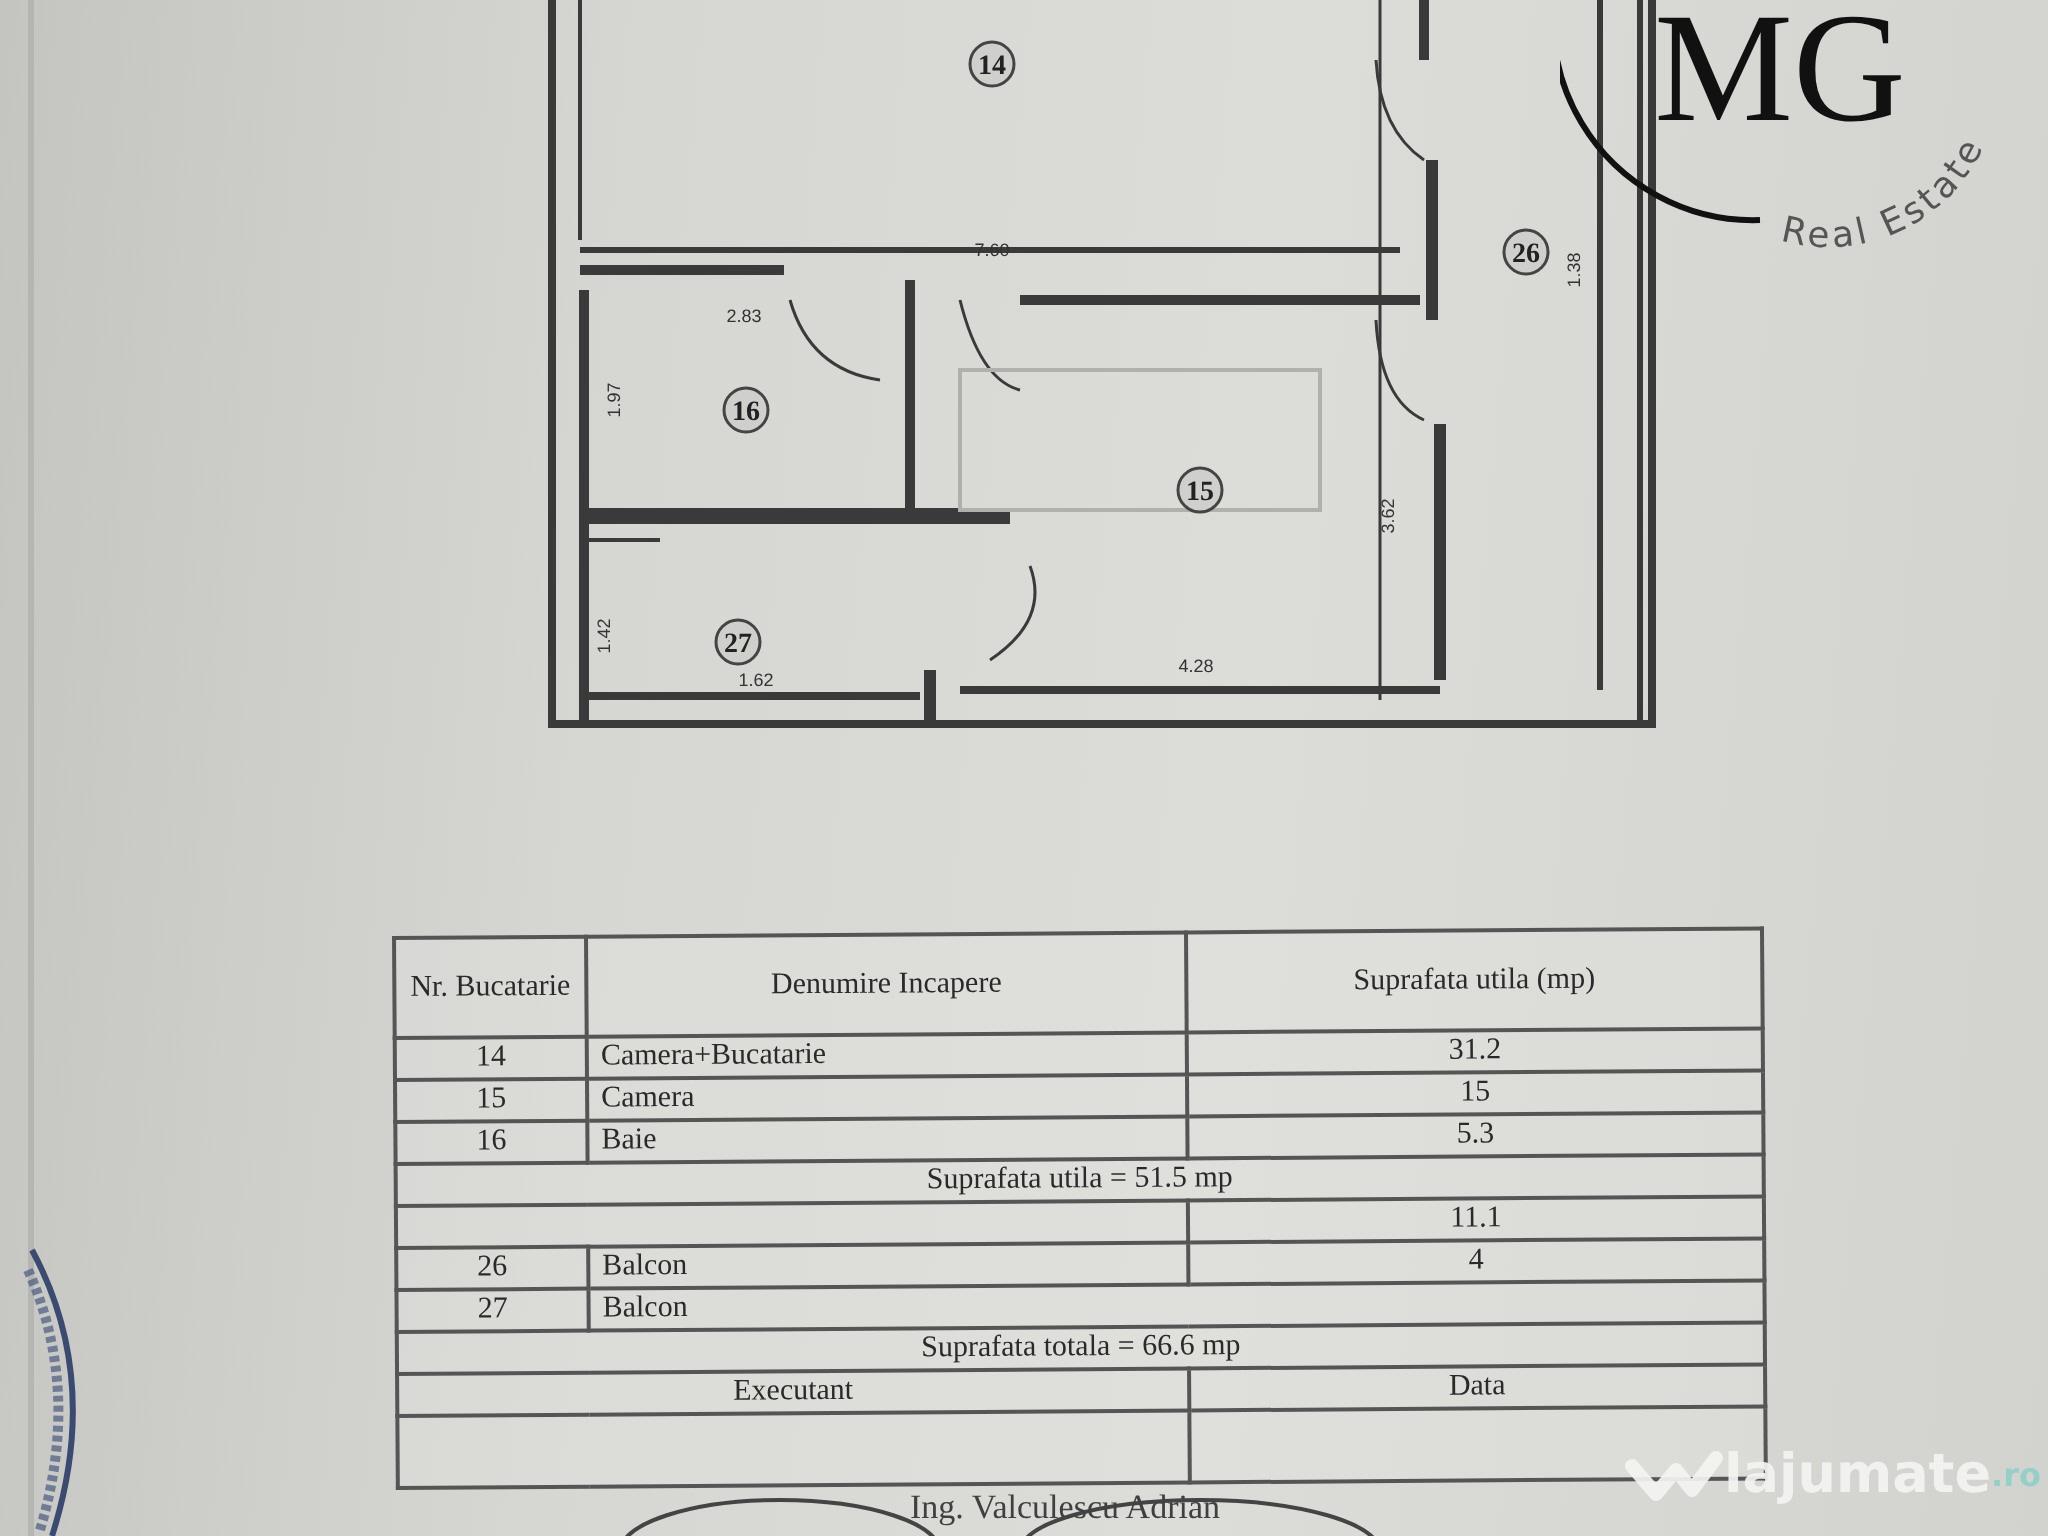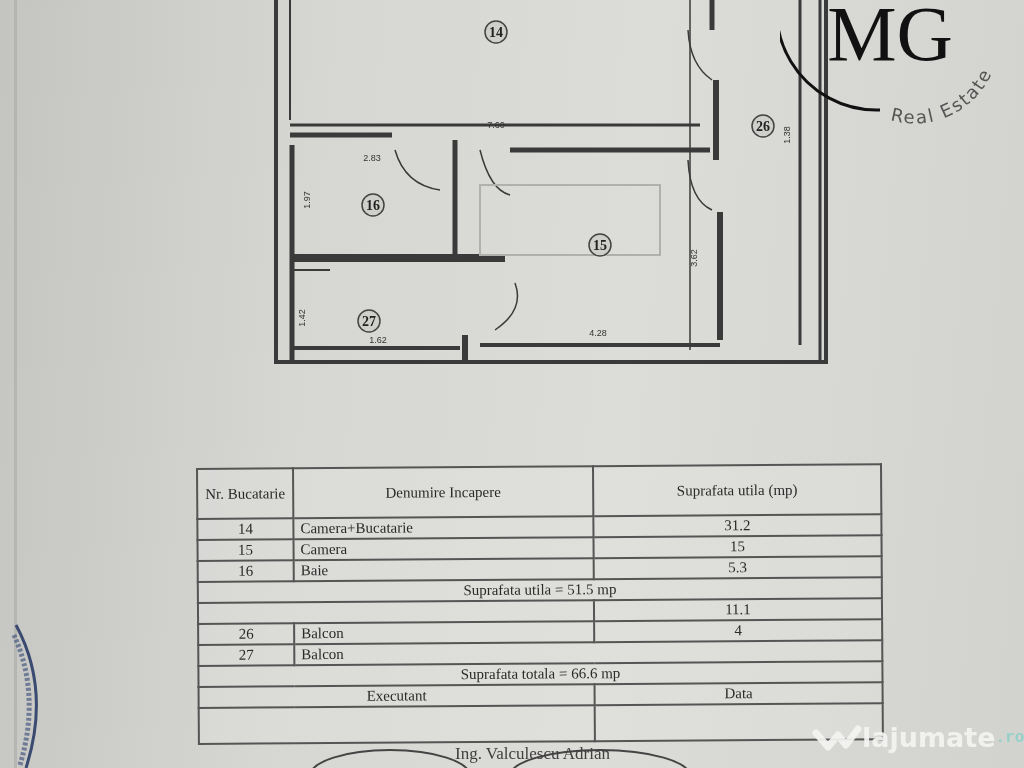--- a/index.html
+++ b/index.html
@@ -7,21 +7,21 @@
   .paper{position:absolute;left:0;top:0;width:1024px;height:768px;background:linear-gradient(95deg,#c4c5c1 0%,#d6d7d3 30%,#dcdcd8 60%,#d2d3cf 100%);}
   .fold{position:absolute;left:14px;top:0;width:3px;height:768px;background:#a9aaa6;opacity:.6;}
   .plan{position:absolute;left:0;top:0;width:1024px;height:380px;}
   .logo{position:absolute;left:780px;top:-40px;width:260px;height:170px;}
   .stamp-left{position:absolute;left:6px;top:620px;width:60px;height:148px;}
   table.legend{position:absolute;left:196px;top:468px;width:686px;border-collapse:collapse;transform:rotate(-0.4deg);transform-origin:left top;font-size:15px;color:#2a2a2a;}
   table.legend td{border:2px solid #555;padding:0 6px;height:19px;line-height:17px;background:rgba(230,230,226,.35);}
   table.legend td.c{text-align:center;}
   table.legend tr.hdr td{height:48px;line-height:18px;text-align:center;}
   .wm{position:absolute;left:812px;top:722px;display:flex;align-items:center;color:#f4f4f2;font-family:"DejaVu Sans",sans-serif;font-weight:bold;font-size:27px;opacity:.92;}
-  .wm .ro{color:#8fd0c8;font-size:16px;margin-top:0;font-family:Liberation Mono, monospace;}
+  .wm .ro{color:#8fd0c8;font-size:16px;margin-top:0;}
   .sign{position:absolute;left:300px;top:736px;width:420px;height:40px;}
   .sign-text{position:absolute;left:455px;top:744px;font-size:17px;color:#404040;}
 </style>
 </head>
 <body>
 
 <div class="paper"></div>
 <div class="fold"></div>
 
 <svg class="plan" viewBox="0 0 1024 380" xmlns="http://www.w3.org/2000/svg">

